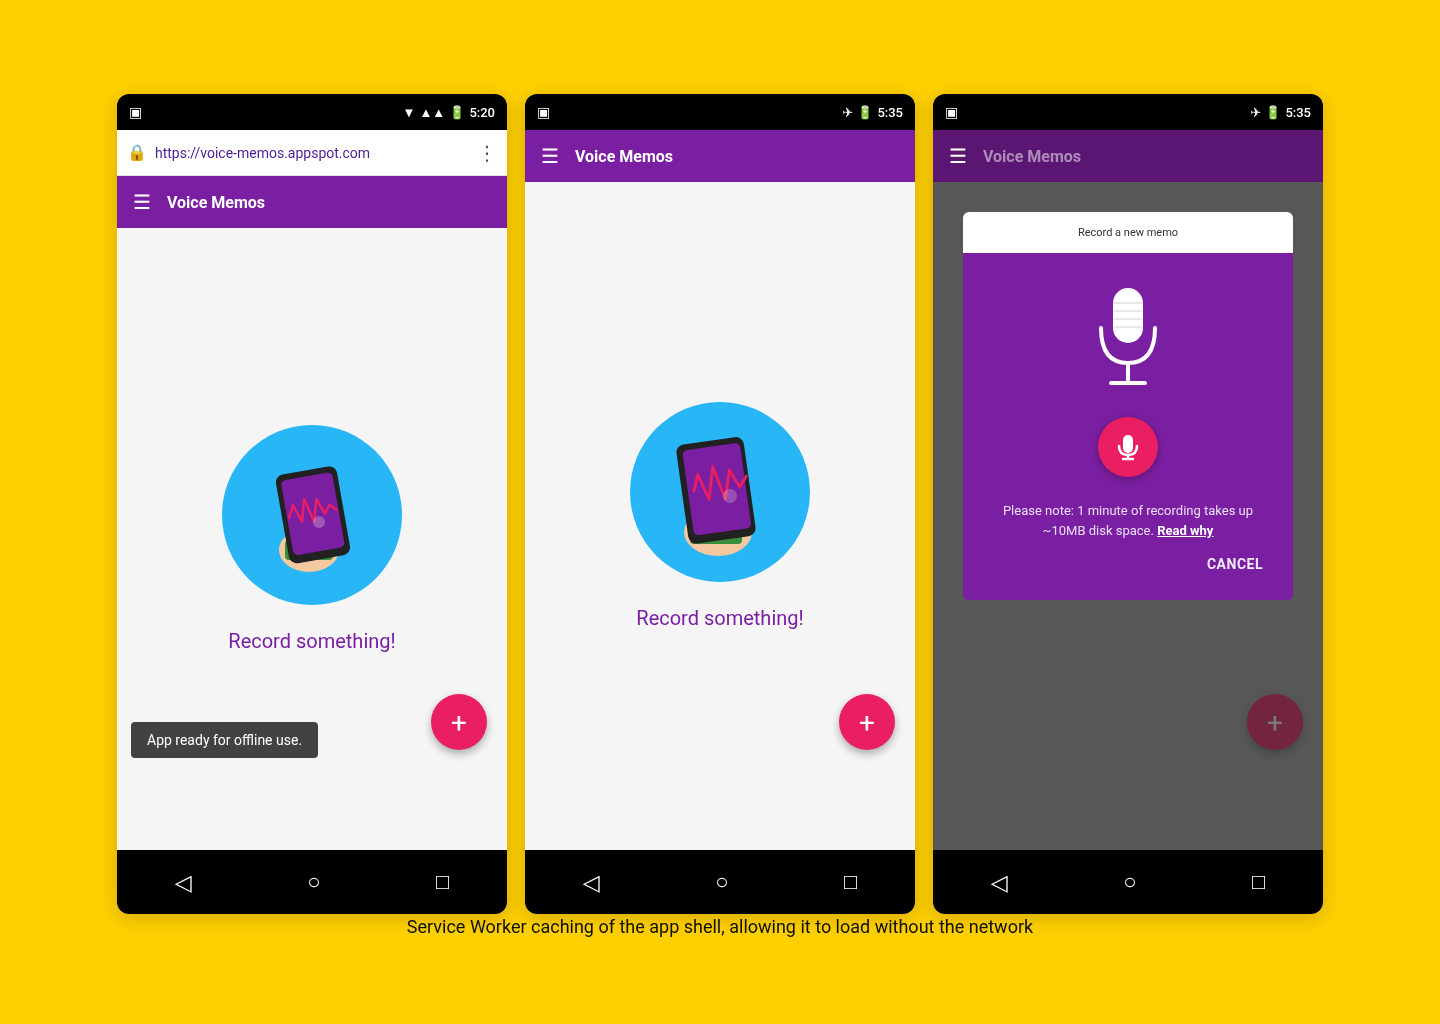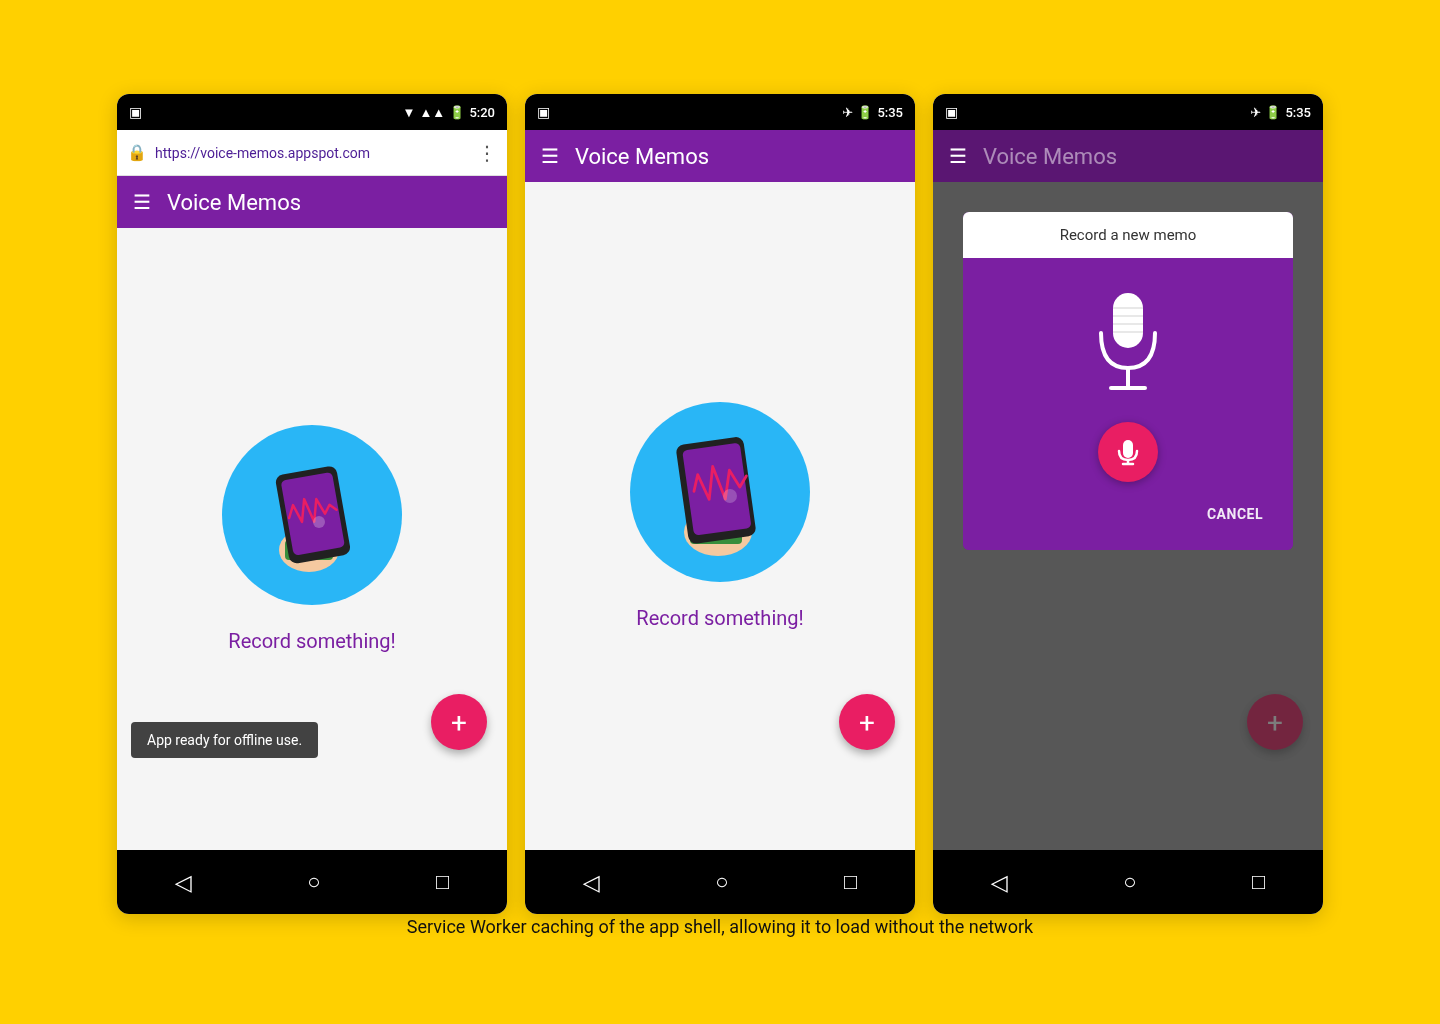--- a/index.html
+++ b/index.html
@@ -87,22 +87,22 @@
       padding: 0 16px;
       gap: 16px;
       flex-shrink: 0;
     }
     .app-bar .hamburger {
       color: #fff;
       font-size: 20px;
     }
     .app-bar .title {
       color: #fff;
-      font-size: 22px;
-      font-weight: 400;
+      font-size: 16px;
+      font-weight: 700;
     }
     
     .app-content {
       flex: 1;
       background: #f5f5f5;
       display: flex;
       flex-direction: column;
       align-items: center;
       justify-content: center;
       position: relative;
@@ -182,21 +182,21 @@
       background: #7B1FA2;
       border-radius: 6px;
       width: 330px;
       overflow: hidden;
     }
     .dialog-title {
       background: #fff;
       color: #333;
       text-align: center;
       padding: 14px;
-      font-size: 15px;
+      font-size: 11px;
     }
     .dialog-body {
       background: #7B1FA2;
       display: flex;
       flex-direction: column;
       align-items: center;
       padding: 30px 20px 20px;
     }
     .mic-record-btn {
       width: 60px;
@@ -415,20 +415,24 @@
 
             <div class="mic-record-btn">
               <svg width="28" height="28" viewBox="0 0 28 28">
                 <rect x="9" y="2" width="10" height="18" rx="5" fill="#fff"></rect>
                 <path d="M5,13 Q5,22 14,22 Q23,22 23,13" fill="none" stroke="#fff" stroke-width="2.5" stroke-linecap="round"></path>
                 <line x1="14" y1="22" x2="14" y2="26" stroke="#fff" stroke-width="2.5"></line>
                 <line x1="9" y1="26" x2="19" y2="26" stroke="#fff" stroke-width="2.5" stroke-linecap="round"></line>
               </svg>
             </div>
 
+            <div class="dialog-note">
+              <span>Please note: 1 minute of recording takes up ~10MB disk space.</span>
+              <a href="#">Read why</a>
+            </div>
 
             <div class="dialog-cancel">CANCEL</div>
           </div>
         </div>
       </div>
 
       <div class="fab" style="opacity:0.7; z-index:5;">
         <span>+</span>
       </div>
     </div>

